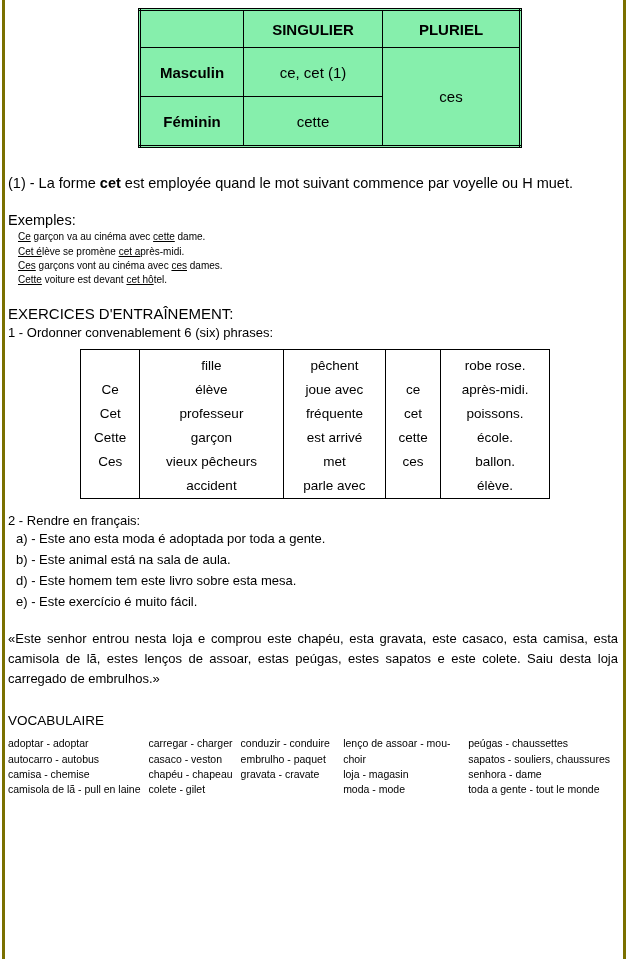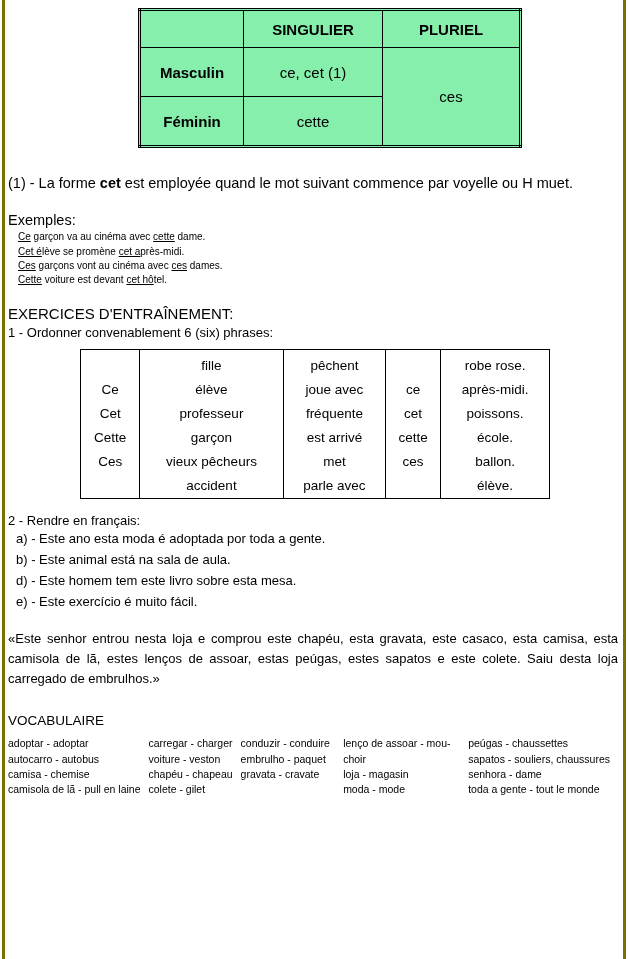--- a/index.html
+++ b/index.html
@@ -267,21 +267,21 @@
   <div class="vocab-title">VOCABULAIRE</div>
   <div class="vocab-grid">
     <div class="vocab-col vc1">
       <div>adoptar - adoptar</div>
       <div>autocarro - autobus</div>
       <div>camisa - chemise</div>
       <div>camisola de lã - pull en laine</div>
     </div>
     <div class="vocab-col vc2">
       <div>carregar - charger</div>
-      <div>voiture - veston</div>
+      <div>casaco - veston</div>
       <div>chapéu - chapeau</div>
       <div>colete - gilet</div>
     </div>
     <div class="vocab-col vc3">
       <div>conduzir - conduire</div>
       <div>embrulho - paquet</div>
       <div>gravata - cravate</div>
       <div></div>
     </div>
     <div class="vocab-col vc4">

